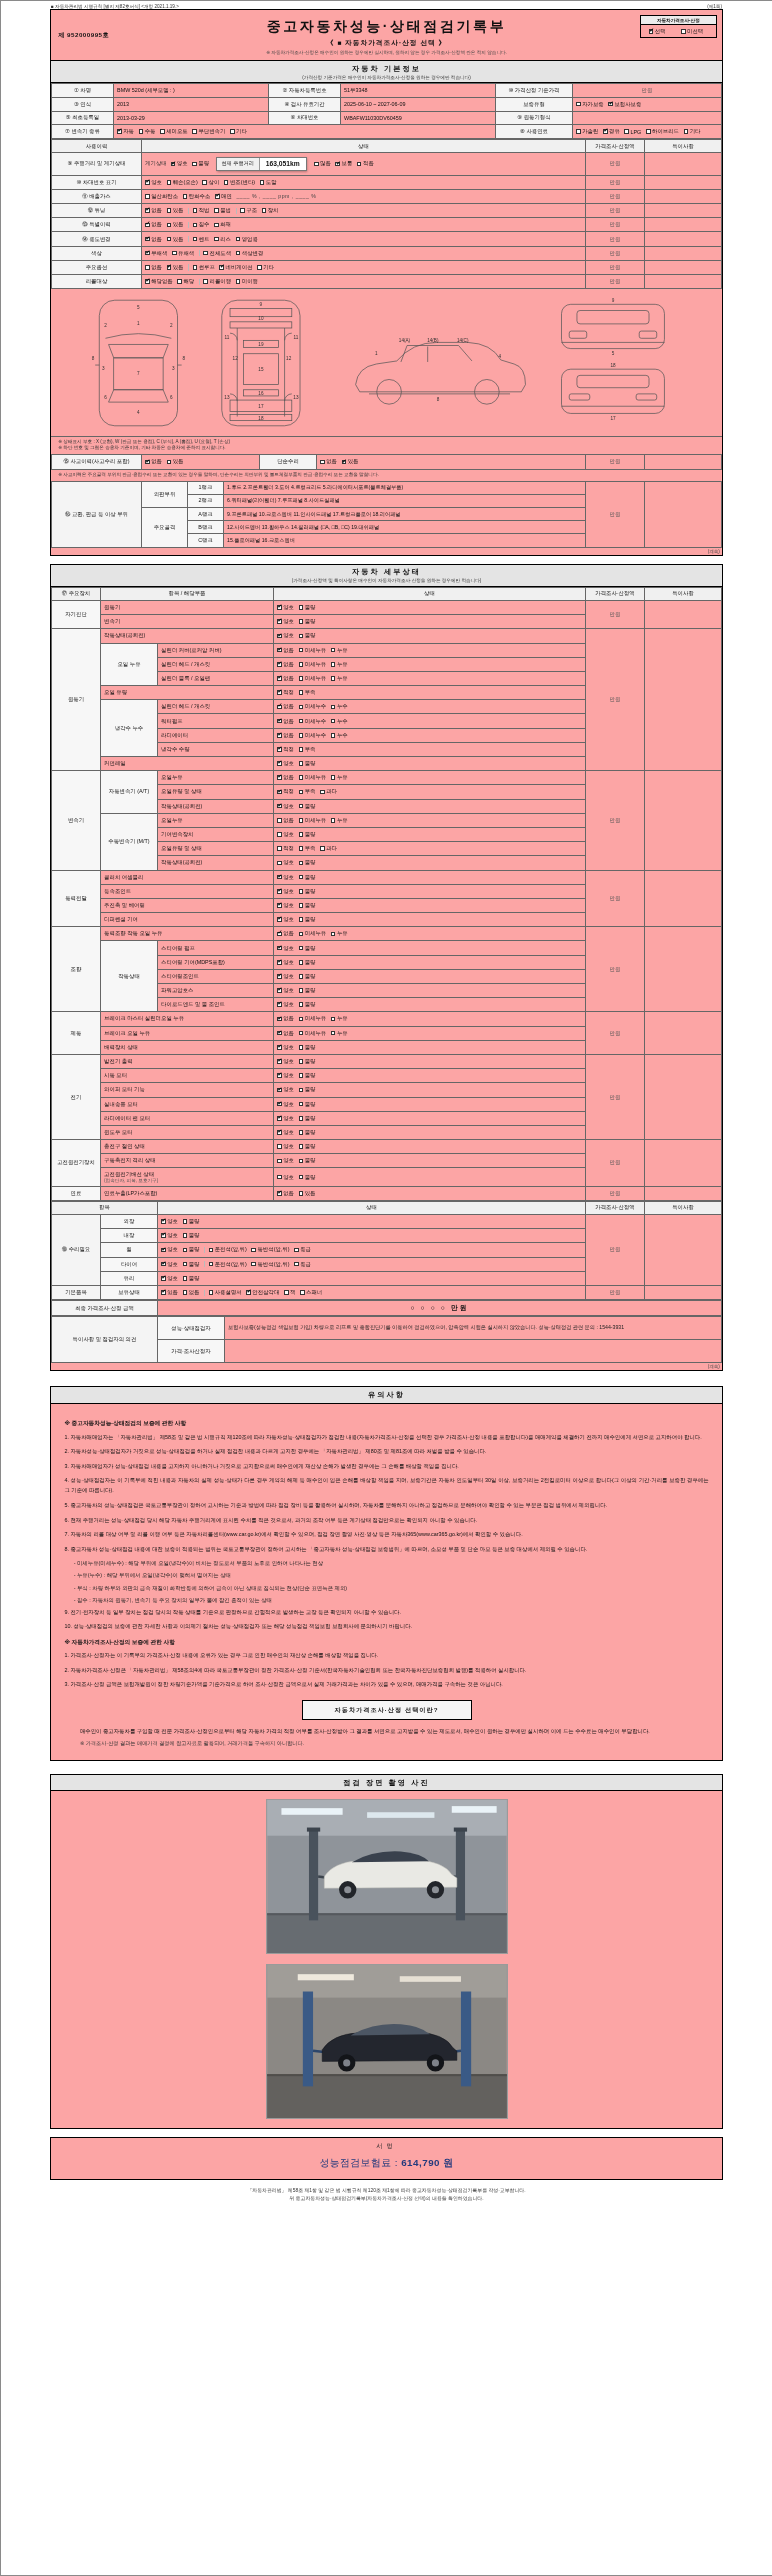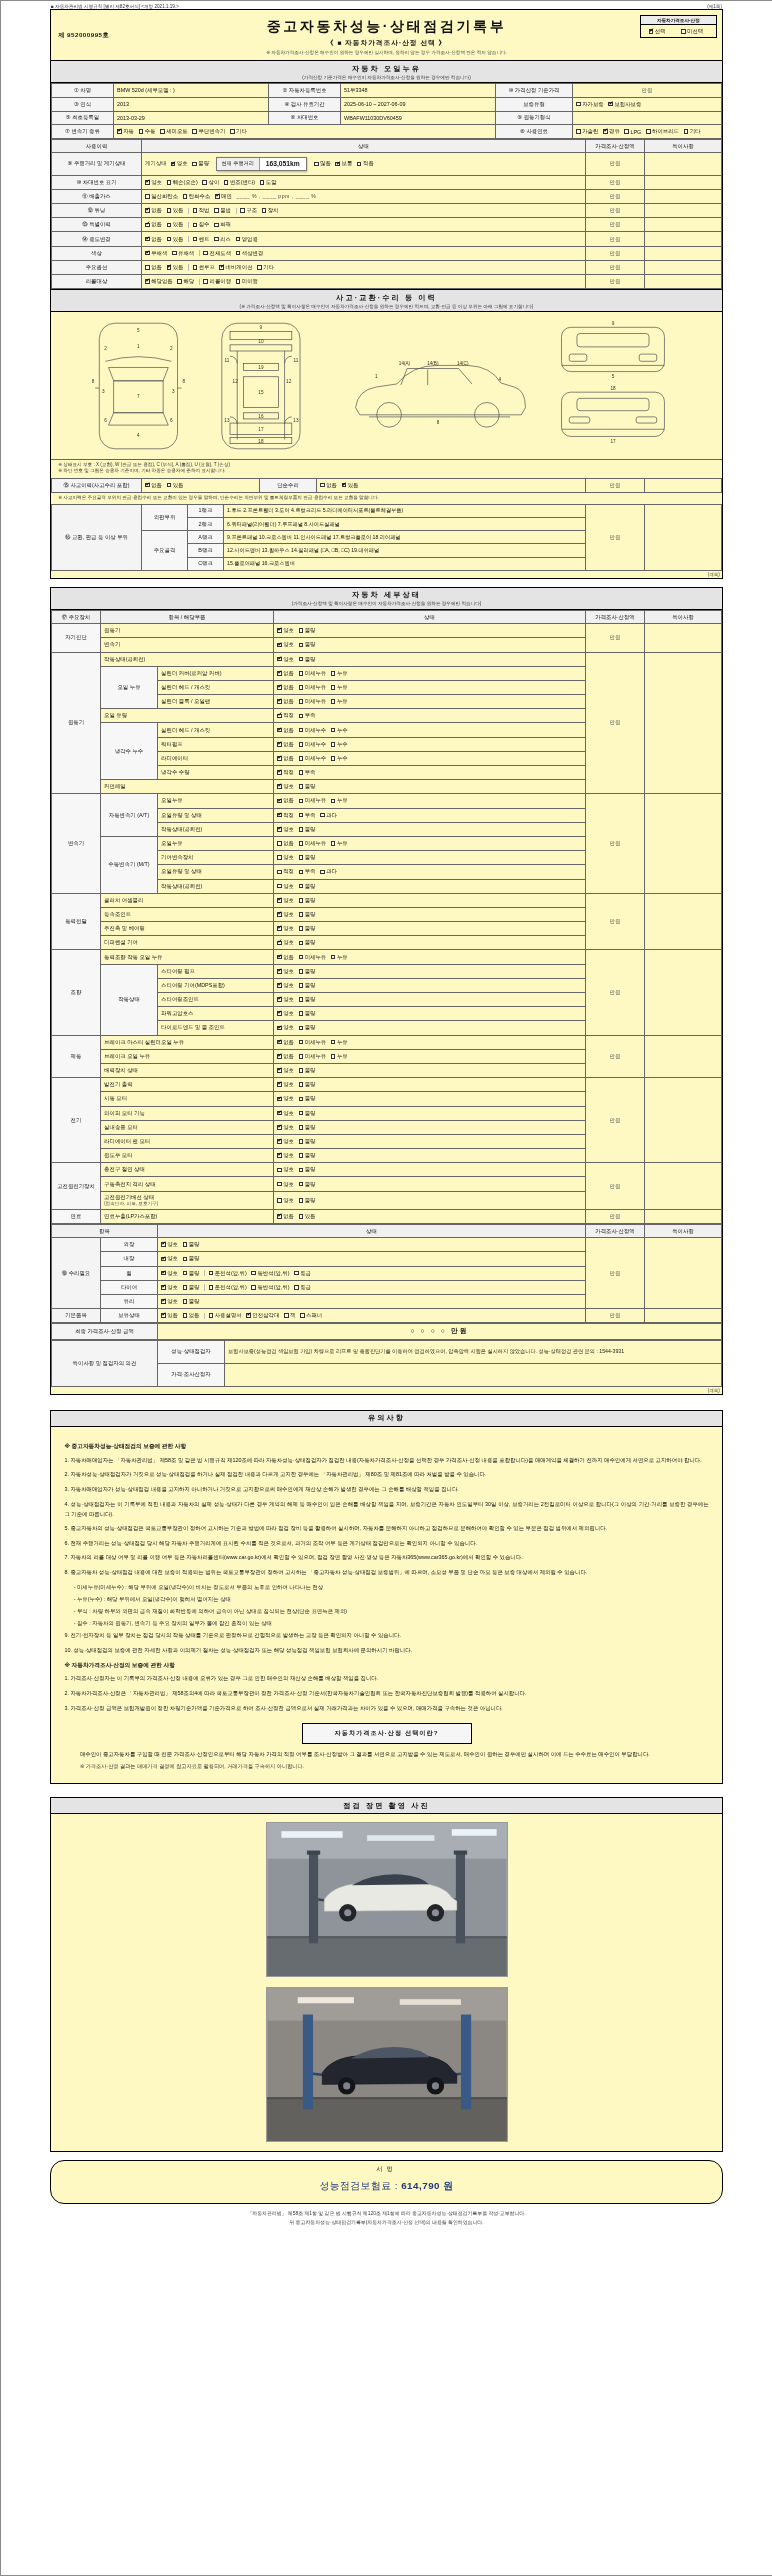--- a/index.html
+++ b/index.html
@@ -1,20 +1,20 @@
 <!DOCTYPE html>
 <html style="font-size:8.2px"><head>
 <meta charset="utf-8">
 <style>
   *{box-sizing:border-box;margin:0;padding:0;}
   html,body{background:#fff;}
   body{width:773px;font-family:"Liberation Sans","DejaVu Sans",sans-serif;color:#111;}
   .page{width:773px;min-height:2576px;border-left:0.5px solid #8a8a8a;border-right:0.5px solid #8a8a8a;border-top:0.5px solid #8a8a8a;border-bottom:0.5px solid #8a8a8a;padding:3.1px 49px 12.4px;position:relative;background:#fff;}
   .form-ref{display:flex;justify-content:space-between;font-size:4.6px;color:#333;padding:0 1px;}
-  .box{border:0.8px solid #000;background:#fef9c3;}
+  .box{border:0.8px solid #000;background:#fca5a5;}
   .box + .box{margin-top:8px;}
   
   .title-wrap{position:relative;text-align:center;padding:8.2px 0 5.2px;}
   .doc-no{position:absolute;left:7.2px;top:20.6px;font-size:6.2px;font-weight:bold;letter-spacing:0.5px;}
   h1.title{font-size:14px;font-weight:bold;letter-spacing:2.6px;}
   .subtitle{font-size:6.7px;margin-top:2.6px;letter-spacing:1px;font-weight:bold;}
   .subtitle-note{font-size:4.6px;color:#444;margin-top:2.1px;}
   .sel-box{position:absolute;right:5.2px;top:5.2px;border:0.5px solid #000;font-size:4.6px;width:77px;}
   .sel-box .sel-title{background:#ececec;border-bottom:0.5px solid #000;padding:1.5px 2.1px;text-align:center;font-weight:bold;}
   .sel-box .sel-opts{padding:2.1px 2.6px;display:flex;justify-content:space-around;}
@@ -58,21 +58,21 @@
   .ni{margin-bottom:4.6px;text-align:justify;}
   .ni-sub{margin:0 0 2.1px 9.3px;color:#222;}
   .price-box{border:0.8px solid #000;width:170px;margin:10.3px auto 5.2px;text-align:center;padding:3.6px 2.1px;font-weight:bold;font-size:6.2px;letter-spacing:1px;background:#f6f6f6;}
   .pb-text{margin:2.1px 15.5px 3.1px;text-align:justify;}
   .pb-note{margin:0 15.5px;color:#333;font-size:5.2px;}
   
   .photo-wrap{text-align:center;padding:8.2px 0 9.3px;}
   .photo{display:block;margin:0 auto 9.3px;border:0.5px solid #9a9a9a;}
   .photo:last-child{margin-bottom:0;}
   
-  .sign-box{margin-top:8.2px;border-radius:14px;}
+  .sign-box{margin-top:8.2px;}
   .sign-title{text-align:center;font-size:6.2px;letter-spacing:4.1px;padding:4.1px 0 1px;color:#222;}
   .premium{text-align:center;padding:5.2px 0 9.3px;font-size:9.8px;color:#233a7d;letter-spacing:0.5px;}
   .premium b{font-weight:bold;}
   .footer-lines{margin-top:6.2px;text-align:center;font-size:4.9px;color:#333;line-height:1.8;}
   .box-mark{text-align:right;font-size:4.6px;color:#444;padding:1px 2.1px;}
 </style>
 </head>
 <body>
 
 <div class="page">
@@ -97,21 +97,21 @@
             </span>
             <span class="cb">
               <i class="bx"></i>
               <span>미선택</span>
             </span>
           </div>
       </div>
     </div>
 
     <div class="sec-head">
-      <span class="t">자동차 오일누유</span>
+      <span class="t">자동차 기본정보</span>
       <span class="n">(가격산정 기준가격은 매수인이 자동차가격조사·산정을 원하는 경우에만 적습니다)</span>
     </div>
 
     <table class="tbl">
       <colgroup>
           <col style="width:62px">
           <col style="width:155px">
           <col style="width:72px">
           <col style="width:155px">
           <col style="width:77px">
@@ -391,24 +391,20 @@
                 </span><span class="cb">
                   <i class="bx"></i>
                   <span>미이행</span>
                 </span></span></td>
             <td class="price">만원</td>
             <td></td>
           </tr>
         </tbody>
     </table>
 
-    <div class="sec-head">
-      <span class="t">사고·교환·수리 등 이력</span>
-      <span class="n">(※ 가격조사·산정액 및 특이사항은 매수인이 자동차가격조사·산정을 원하는 경우에만 적으며, 교환·판금 등 이상 부위는 아래 그림에 표기합니다)</span>
-    </div>
 
     <div class="diagram-wrap">
       <svg width="639" height="140" viewBox="0 0 1240 272">
 
         <g stroke="#555" fill="none" stroke-width="1.4">
           <rect x="62" y="14" width="152" height="244" rx="30"></rect>
           <path d="M74 88 Q138 70 202 88"></path>
           <path d="M80 100 L196 100 L186 126 L90 126 Z"></path>
           <rect x="90" y="126" width="96" height="62"></rect>
           <path d="M90 188 L186 188 L196 212 L80 212 Z"></path>

